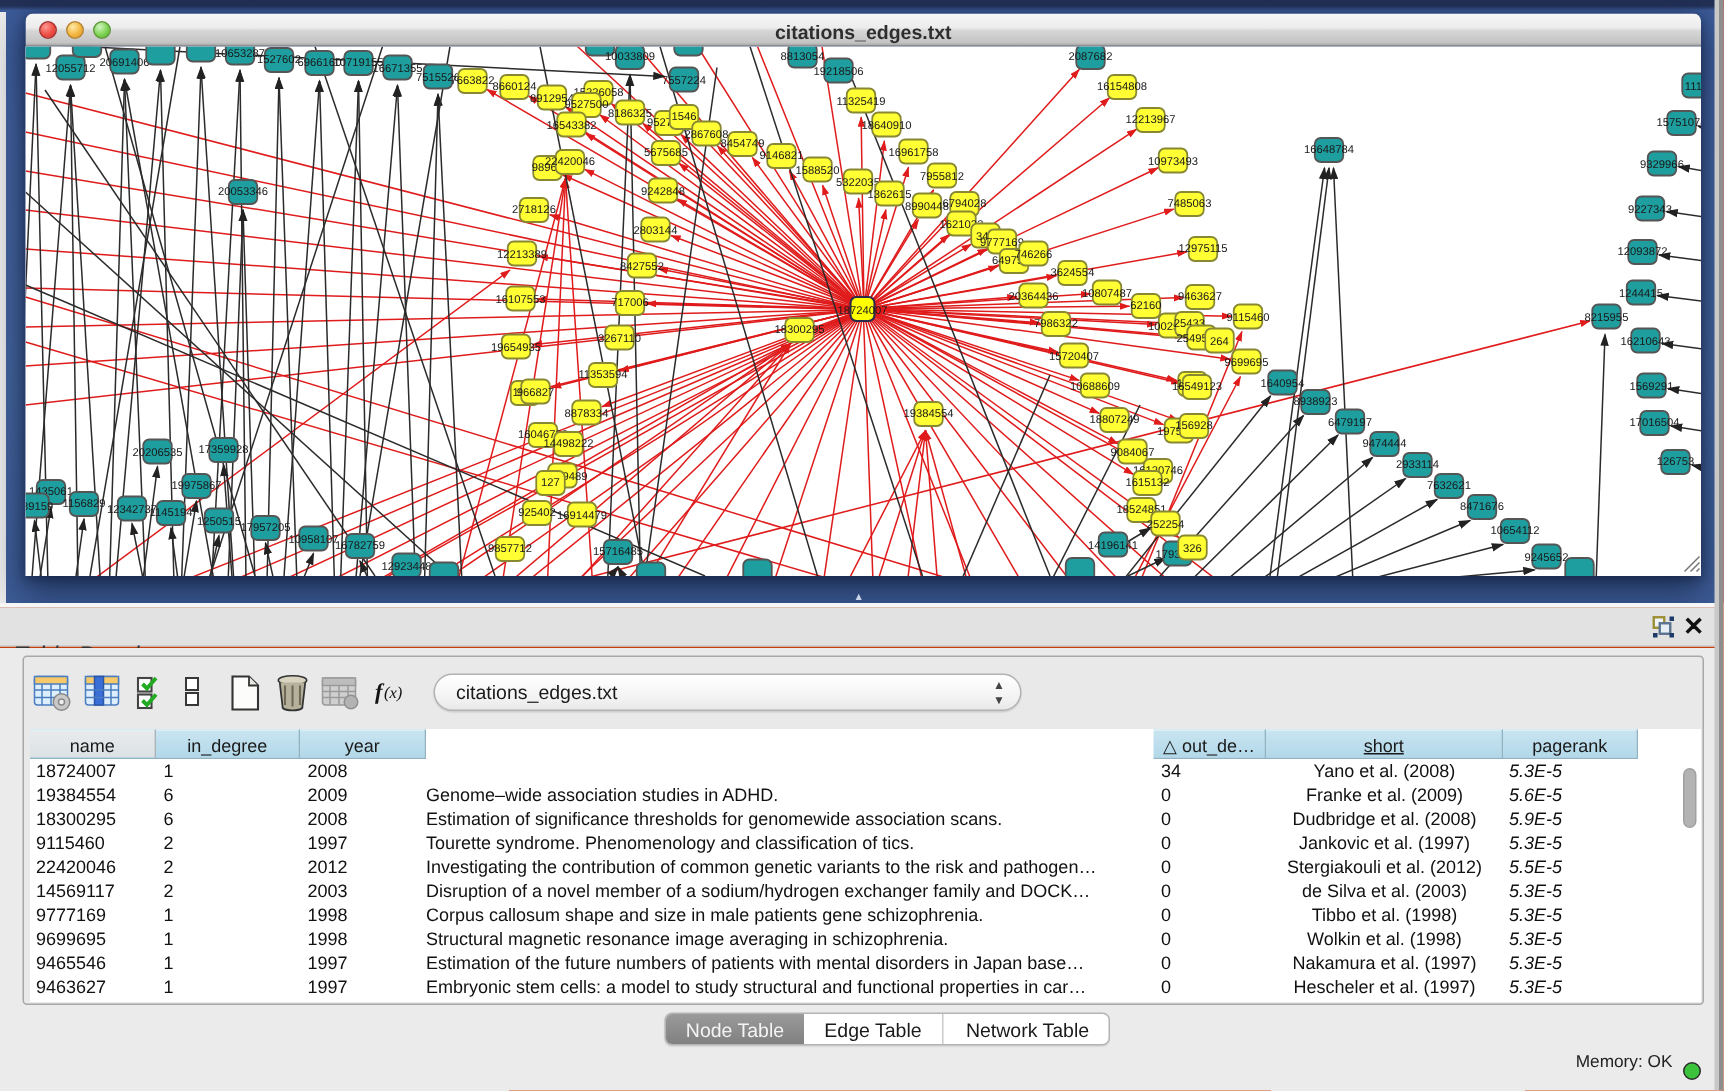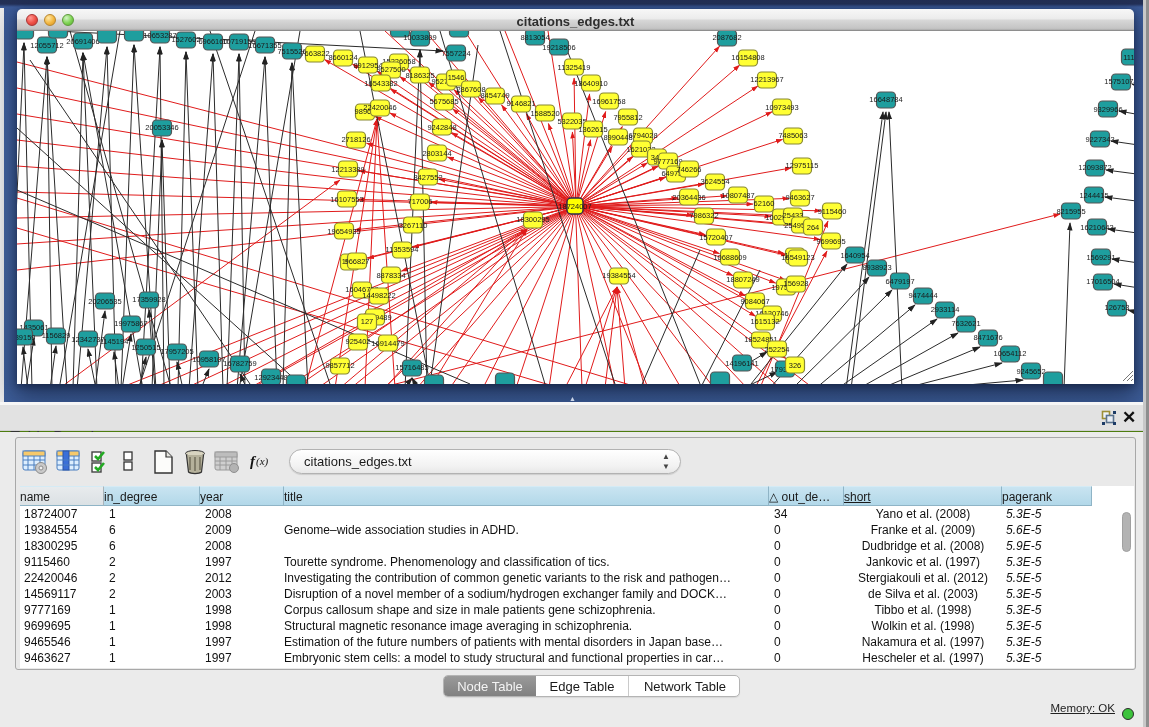--- a/index.html
+++ b/index.html
@@ -1,16 +1,16 @@
 <!DOCTYPE html>
 <html><head><meta charset="utf-8">
 <style>
 * { margin:0; padding:0; box-sizing:border-box; }
 html,body { width:1149px; height:727px; overflow:hidden; font-family:"Liberation Sans", sans-serif; }
-#page { position:relative; width:1149px; height:727px; background:#4d7c0f; }
+#page { position:relative; width:1149px; height:727px; background:#c2410c; }
 
 
 #desk { position:absolute; left:0; top:0; width:1149px; height:402px;
   background:linear-gradient(180deg,#223055 0px,#243158 4px,#3c5b98 7px,#42629f 90px,#44659f 260px,#3e5e99 402px); }
 #desk .lstrip { position:absolute; left:0; top:8px; width:4px; height:394px; background:#ededed; }
 #win { position:absolute; left:17px; top:9px; width:1117px; height:375px;
   border-radius:6px 6px 0 0; box-shadow:0 10px 24px 2px rgba(8,16,40,.55), 0 2px 7px rgba(8,16,40,.45); }
 #titlebar { position:absolute; left:0; top:0; width:100%; height:22px;
   border-radius:5px 5px 0 0;
   background:linear-gradient(180deg,#f7f7f7 0%,#ececec 45%,#d6d6d6 55%,#c4c4c4 92%,#ababab 100%);
@@ -37,21 +37,21 @@
 #tpbody { position:absolute; left:0; top:432px; width:1149px; height:295px; background:#ebebeb; }
 #box { position:absolute; left:15px; top:5px; width:1121px; height:233px; border:1px solid #a8a8a8; border-radius:3px; background:#e9e9e9; }
 #icons { position:absolute; left:0px; top:9px; }
 #combo { position:absolute; left:273px; top:11px; width:392px; height:25px; border:1px solid #b2b2b2; border-radius:13px;
   background:linear-gradient(180deg,#ffffff,#f2f2f2 70%,#e8e8e8); box-shadow:0 1px 1px rgba(0,0,0,.12); }
 #combo .t { position:absolute; left:14px; top:4px; font-size:13px; color:#1a1a1a; }
 #combo .ar { position:absolute; right:10px; top:2px; font-size:8px; color:#444; line-height:10px; text-align:center; }
 
 #tbl { position:absolute; left:4px; top:48px; width:1114px; height:182px; background:#fff; overflow:hidden; }
 #thead { position:absolute; left:0; top:0; width:1114px; height:20px; font-size:12px; color:#1a1a1a; }
-#thead div { position:absolute; top:0; height:20px; line-height:20px; 
+#thead div { position:absolute; top:0; height:20px; line-height:20px; text-align:center;
    background:linear-gradient(180deg,#c9e4f1,#b2d8e9); border-right:1px solid #8fb4c6; border-top:1px solid #d5ebf5; border-bottom:1px solid #8fb4c6; }
 #thead .h0 { left:0; width:84px; background:linear-gradient(180deg,#e8ebed,#dbe1e4); border-right:1px solid #a9b4ba; }
 #thead .h1 { left:84px; width:96px; }
 #thead .h2 { left:180px; width:84px; }
 #thead .h3 { left:264px; width:485px; }
 #thead .h4 { left:749px; width:75px; }
 #thead .h5 { left:824px; width:158px;text-decoration:underline; }
 #thead .h6 { left:982px; width:90px; }
 #tbody { position:absolute; left:0; top:21px; width:1114px; }
 .tr { position:relative; width:1114px; height:16px; font-size:12px; color:#111; white-space:nowrap; }
@@ -68,21 +68,21 @@
 
 #tabs { position:absolute; left:427px; top:237px; width:297px; height:22px; background:#fff;
   border:1px solid #b4b4b4; border-radius:5px; overflow:hidden; font-size:13px;
   box-shadow:0 1px 1px rgba(0,0,0,.08);padding-left:32px; }
 #tabs div { position:absolute; top:0; height:22px; line-height:21px; text-align:center; color:#1a1a1a; }
 #tabs .s { left:0; width:92px; background:linear-gradient(180deg,#9a9a9a,#7e7e7e); color:#f4f4f4; }
 #tabs .e { left:92px; width:93px; border-right:1px solid #cacaca; }
 #tabs .n { left:185px; width:112px; }
 
 #status { position:absolute; left:0; top:700px; width:1149px; height:27px; }
-#status .m { position:absolute; right:34px; top:2px; font-size:11.5px; color:#222;text-decoration:underline; }
+#status .m { position:absolute; right:34px; top:2px; font-size:11.5px; color:#222; }
 #status .dot { position:absolute; right:15px; top:8px; width:12px; height:12px; border-radius:50%;
   background:#3cc33c; border:1.4px solid #2c2c2c; }
 .grip { position:absolute; left:569px; top:396px; width:12px; height:6px; color:#c9d4e8; font-size:7px; line-height:6px; z-index:5;}
 </style></head>
 <body>
 <div id="page">
   <div id="desk">
     <div class="lstrip"></div>
     <div id="win">
       <div id="titlebar">
@@ -645,21 +645,20 @@
 </svg></div>
       <div id="combo">
           <div class="t">citations_edges.txt</div>
           <div class="ar">▲<br>▼</div>
         </div>
       <div id="tbl">
         <div id="thead">
           <div class="h0">name</div>
             <div class="h1">in_degree</div>
             <div class="h2">year</div>
-          <div class="h3">title</div>
             <div class="h4">△ out_de…</div>
             <div class="h5">short</div>
           <div class="h6">pagerank</div>
         </div>
         <div id="tbody">
 <div class="tr">
               <div class="c0">18724007</div>
               <div class="c1">1</div>
               <div class="c2">2008</div>
               <div class="c4">34</div>
@@ -672,20 +671,21 @@
               <div class="c2">2009</div>
               <div class="c3">Genome–wide association studies in ADHD.</div>
               <div class="c4">0</div>
               <div class="c5">Franke et al. (2009)</div>
               <div class="c6">5.6E-5</div>
             </div>
 <div class="tr">
               <div class="c0">18300295</div>
               <div class="c1">6</div>
               <div class="c2">2008</div>
+              <div class="c3">Estimation of significance thresholds for genomewide association scans.</div>
               <div class="c4">0</div>
               <div class="c5">Dudbridge et al. (2008)</div>
               <div class="c6">5.9E-5</div>
             </div>
 <div class="tr">
               <div class="c0">9115460</div>
               <div class="c1">2</div>
               <div class="c2">1997</div>
               <div class="c3">Tourette syndrome. Phenomenology and classification of tics.</div>
               <div class="c4">0</div>

